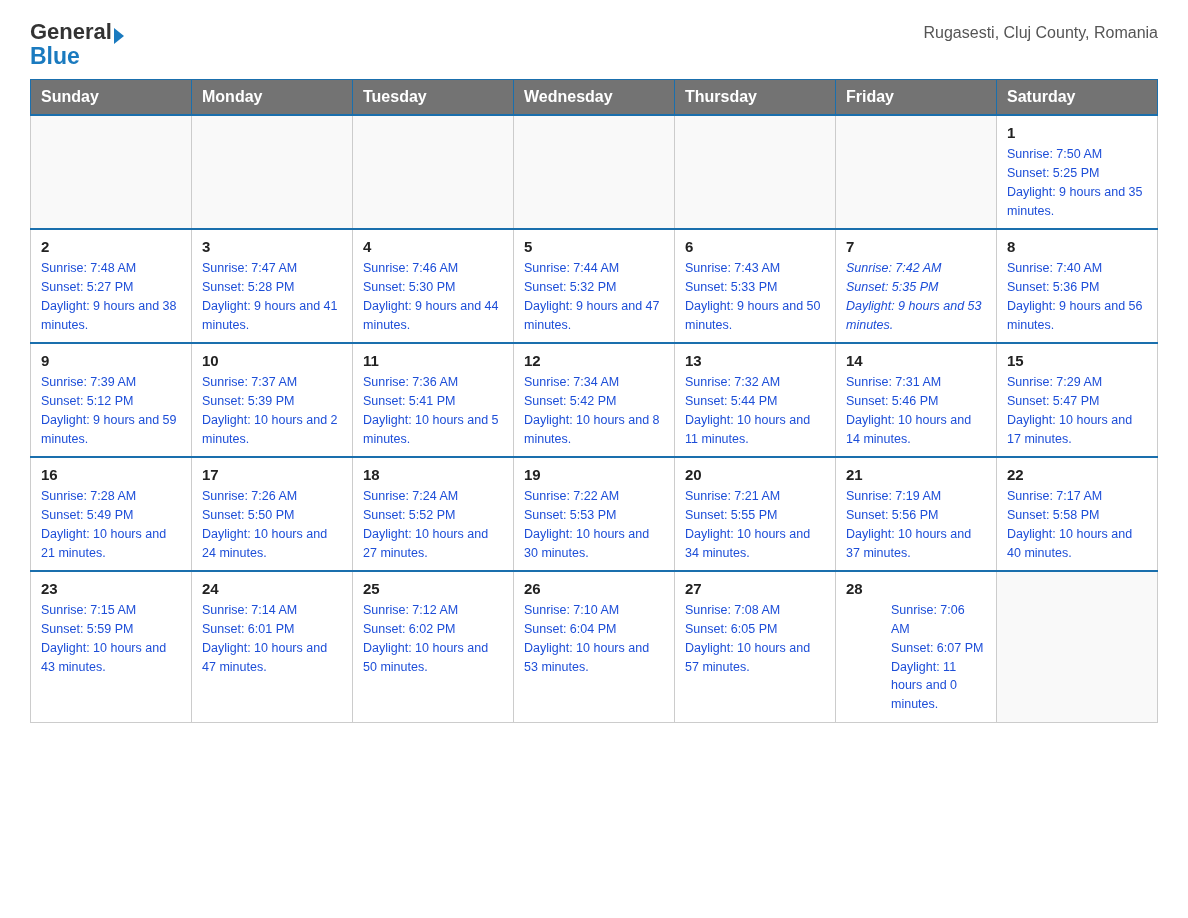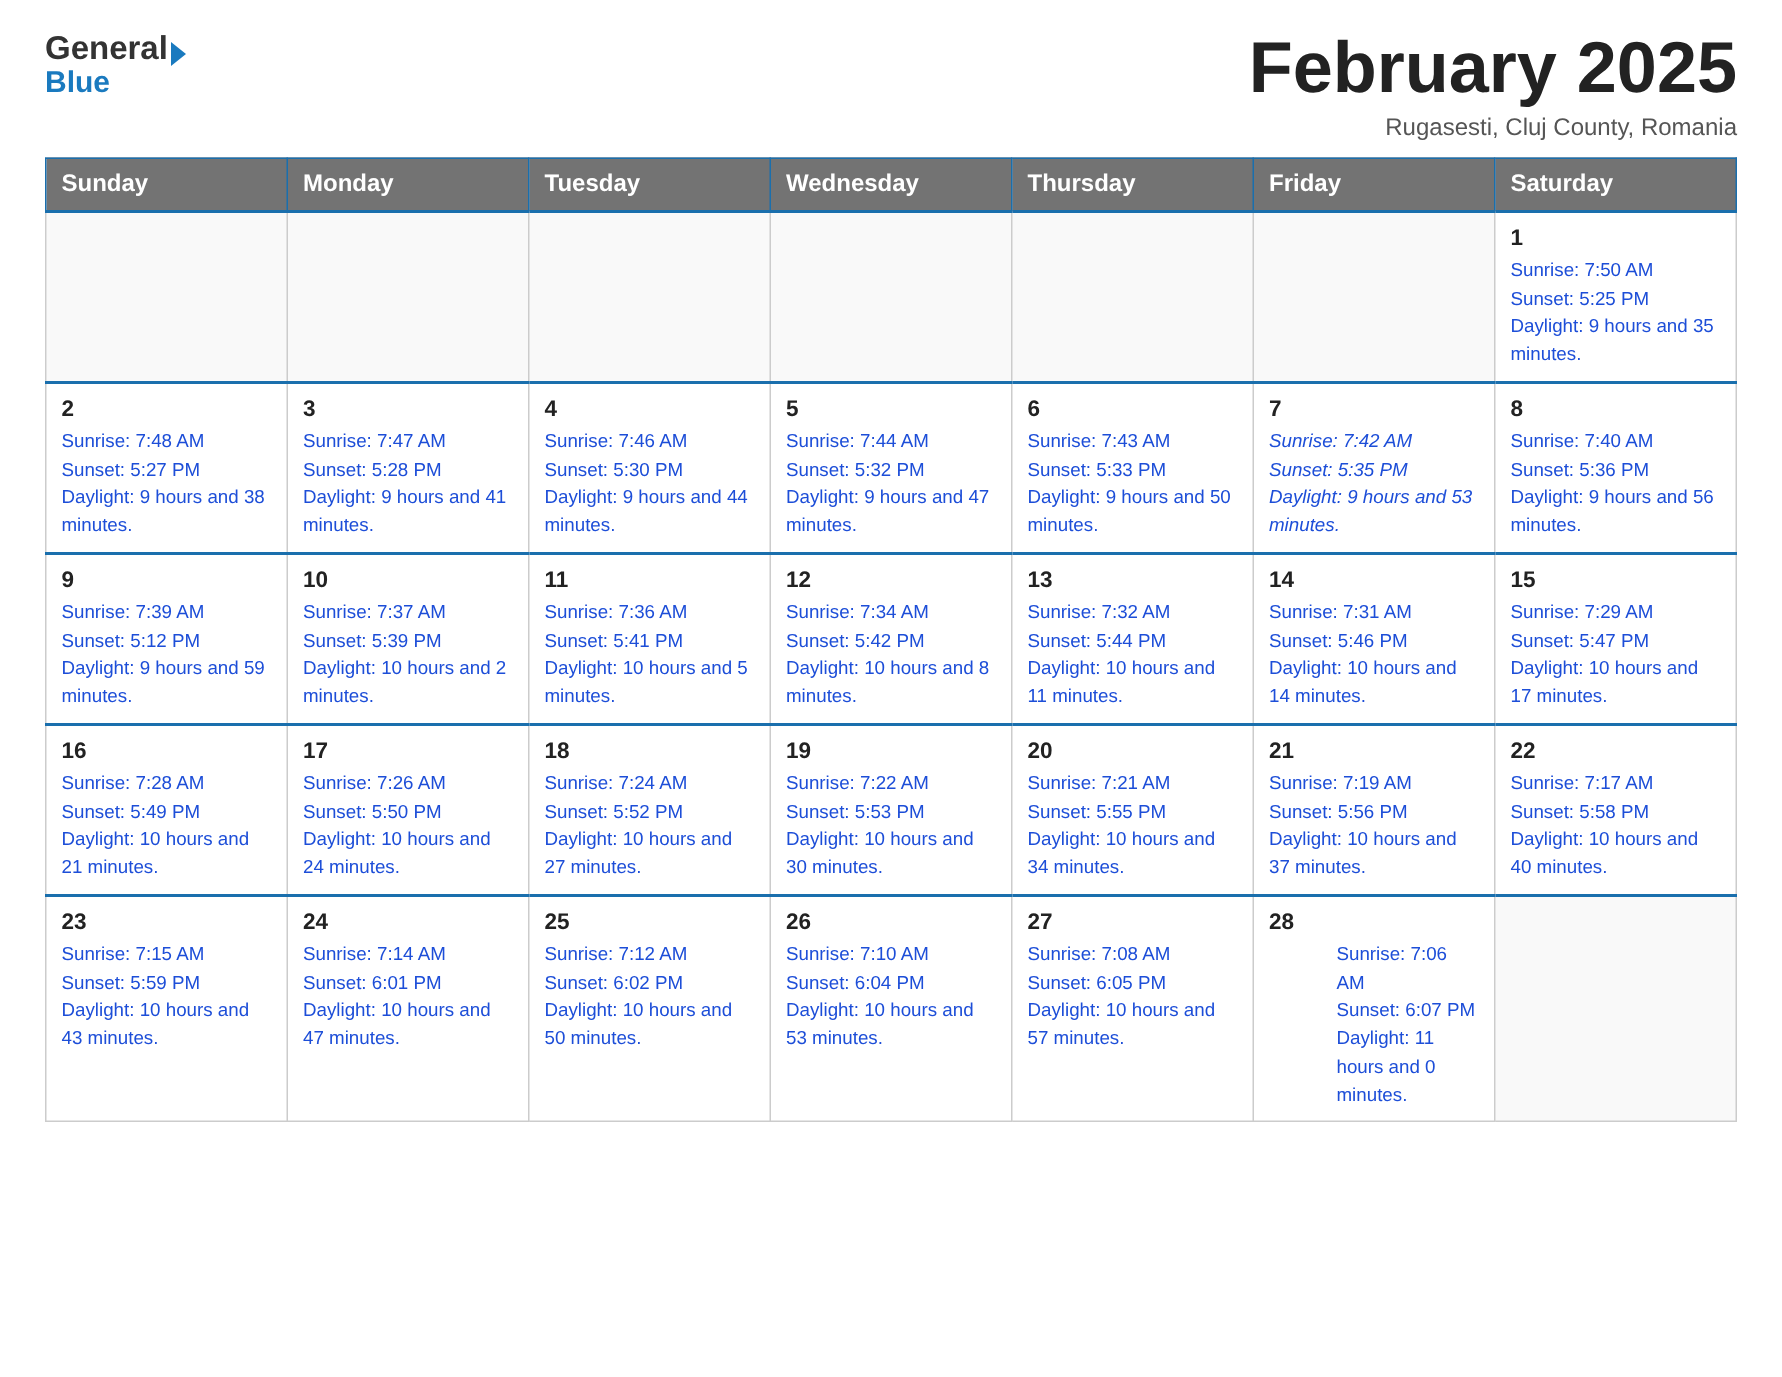--- a/index.html
+++ b/index.html
@@ -21,21 +21,21 @@
       display: flex;
       align-items: center;
       gap: 4px;
     }
     .logo-text-general {
       font-size: 22px;
       font-weight: bold;
       color: #333;
     }
     .logo-text-blue {
-      font-size: 20px;
+      font-size: 23px;
       font-weight: bold;
       color: #1a7abf;
     }
     .logo-arrow {
       width: 0;
       height: 0;
       border-left: 10px solid #1a7abf;
       border-top: 8px solid transparent;
       border-bottom: 8px solid transparent;
       margin-left: 2px;
@@ -103,21 +103,20 @@
   <div class="logo">
     <div style="display:flex; flex-direction:column; line-height:1.1;">
       <div style="display:flex; align-items:flex-end;">
         <span class="logo-text-general">General</span>
         <div class="logo-arrow"></div>
       </div>
       <span class="logo-text-blue">Blue</span>
     </div>
   </div>
   <div class="title-section">
-    <div class="calendar-title">February 2025</div>
     <div class="calendar-subtitle">Rugasesti, Cluj County, Romania</div>
   </div>
 </div>
 
 <table class="calendar">
   <thead>
     <tr>
     <th>Sunday</th>
         <th>Monday</th>
         <th>Tuesday</th>

